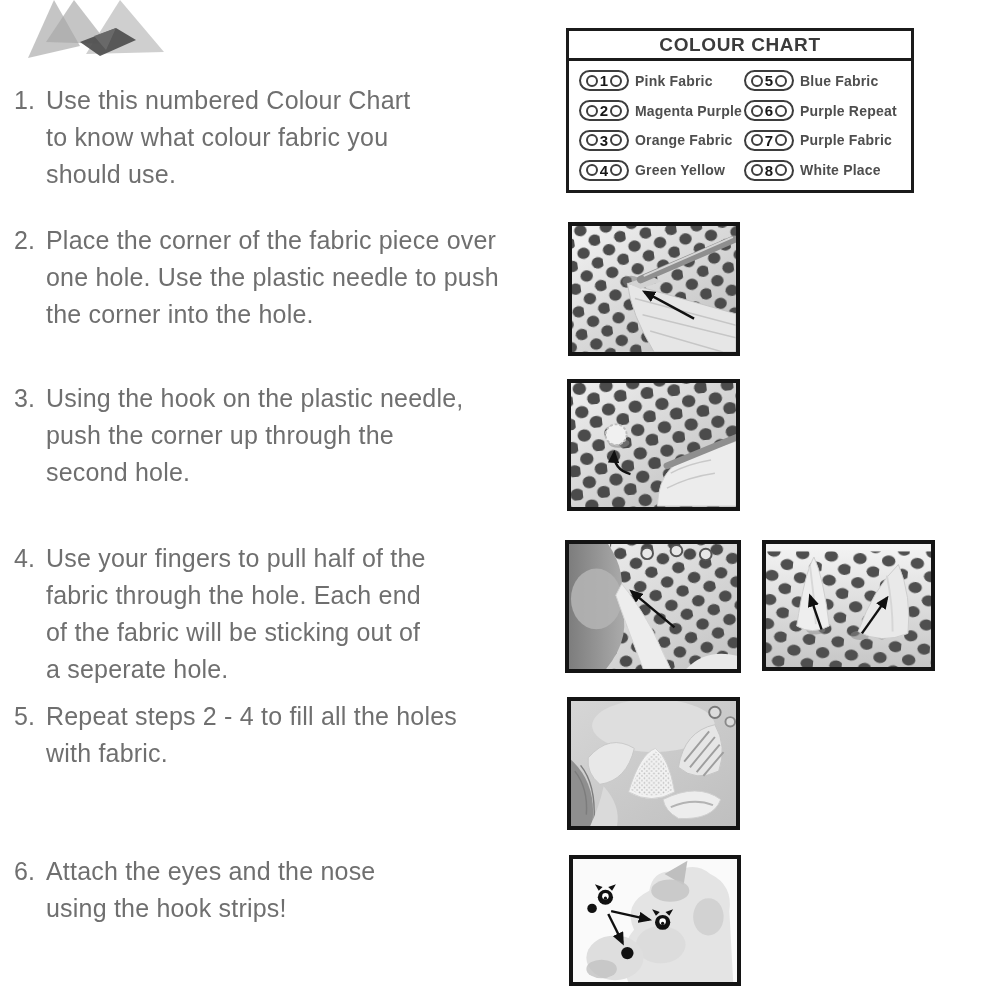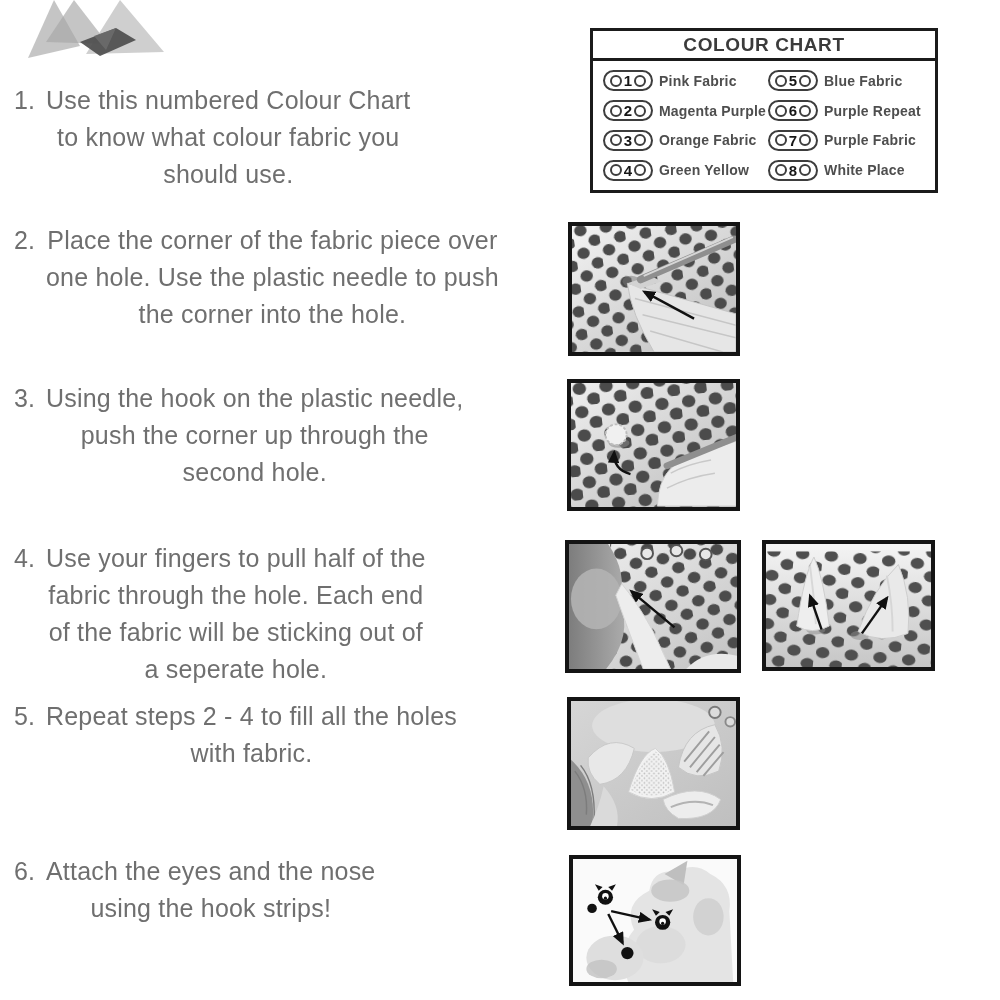--- a/index.html
+++ b/index.html
@@ -6,24 +6,24 @@
   .page{position:relative;width:1000px;height:1000px;background:#ffffff;
         font-family:"Liberation Sans",sans-serif;overflow:hidden;}
 
   
   .logo{position:absolute;left:22px;top:0;width:146px;height:64px;}
 
   
   .step{position:absolute;left:14px;display:flex;color:#6f6f6f;
         font-size:25px;line-height:37px;font-weight:300;letter-spacing:.2px;}
   .step-num{flex:none;width:32px;}
-  .step-text{white-space:pre-line;text-align:center;}
+  .step-text{white-space:pre-line;}
 
   
-  .chart{position:absolute;left:590px;top:28px;width:348px;height:165px;
+  .chart{position:absolute;left:566px;top:28px;width:348px;height:165px;
          border:3px solid #1b1b1b;box-sizing:border-box;background:#fff;}
   .chart-title{height:27px;border-bottom:3px solid #1b1b1b;display:flex;
          align-items:center;justify-content:center;font-weight:bold;
          font-size:19px;letter-spacing:.6px;color:#3b3b3b;}
   .chart-grid{display:grid;grid-template-columns:1fr 1fr;grid-auto-flow:column;
          grid-template-rows:repeat(4,1fr);padding:5px 2px 5px 10px;
          height:calc(100% - 30px);box-sizing:border-box;}
   .chart-item{display:flex;align-items:center;gap:6px;}
   .pill{width:50px;height:21px;border:2px solid #3d3d3d;border-radius:12px;
         display:flex;align-items:center;justify-content:center;gap:1px;

